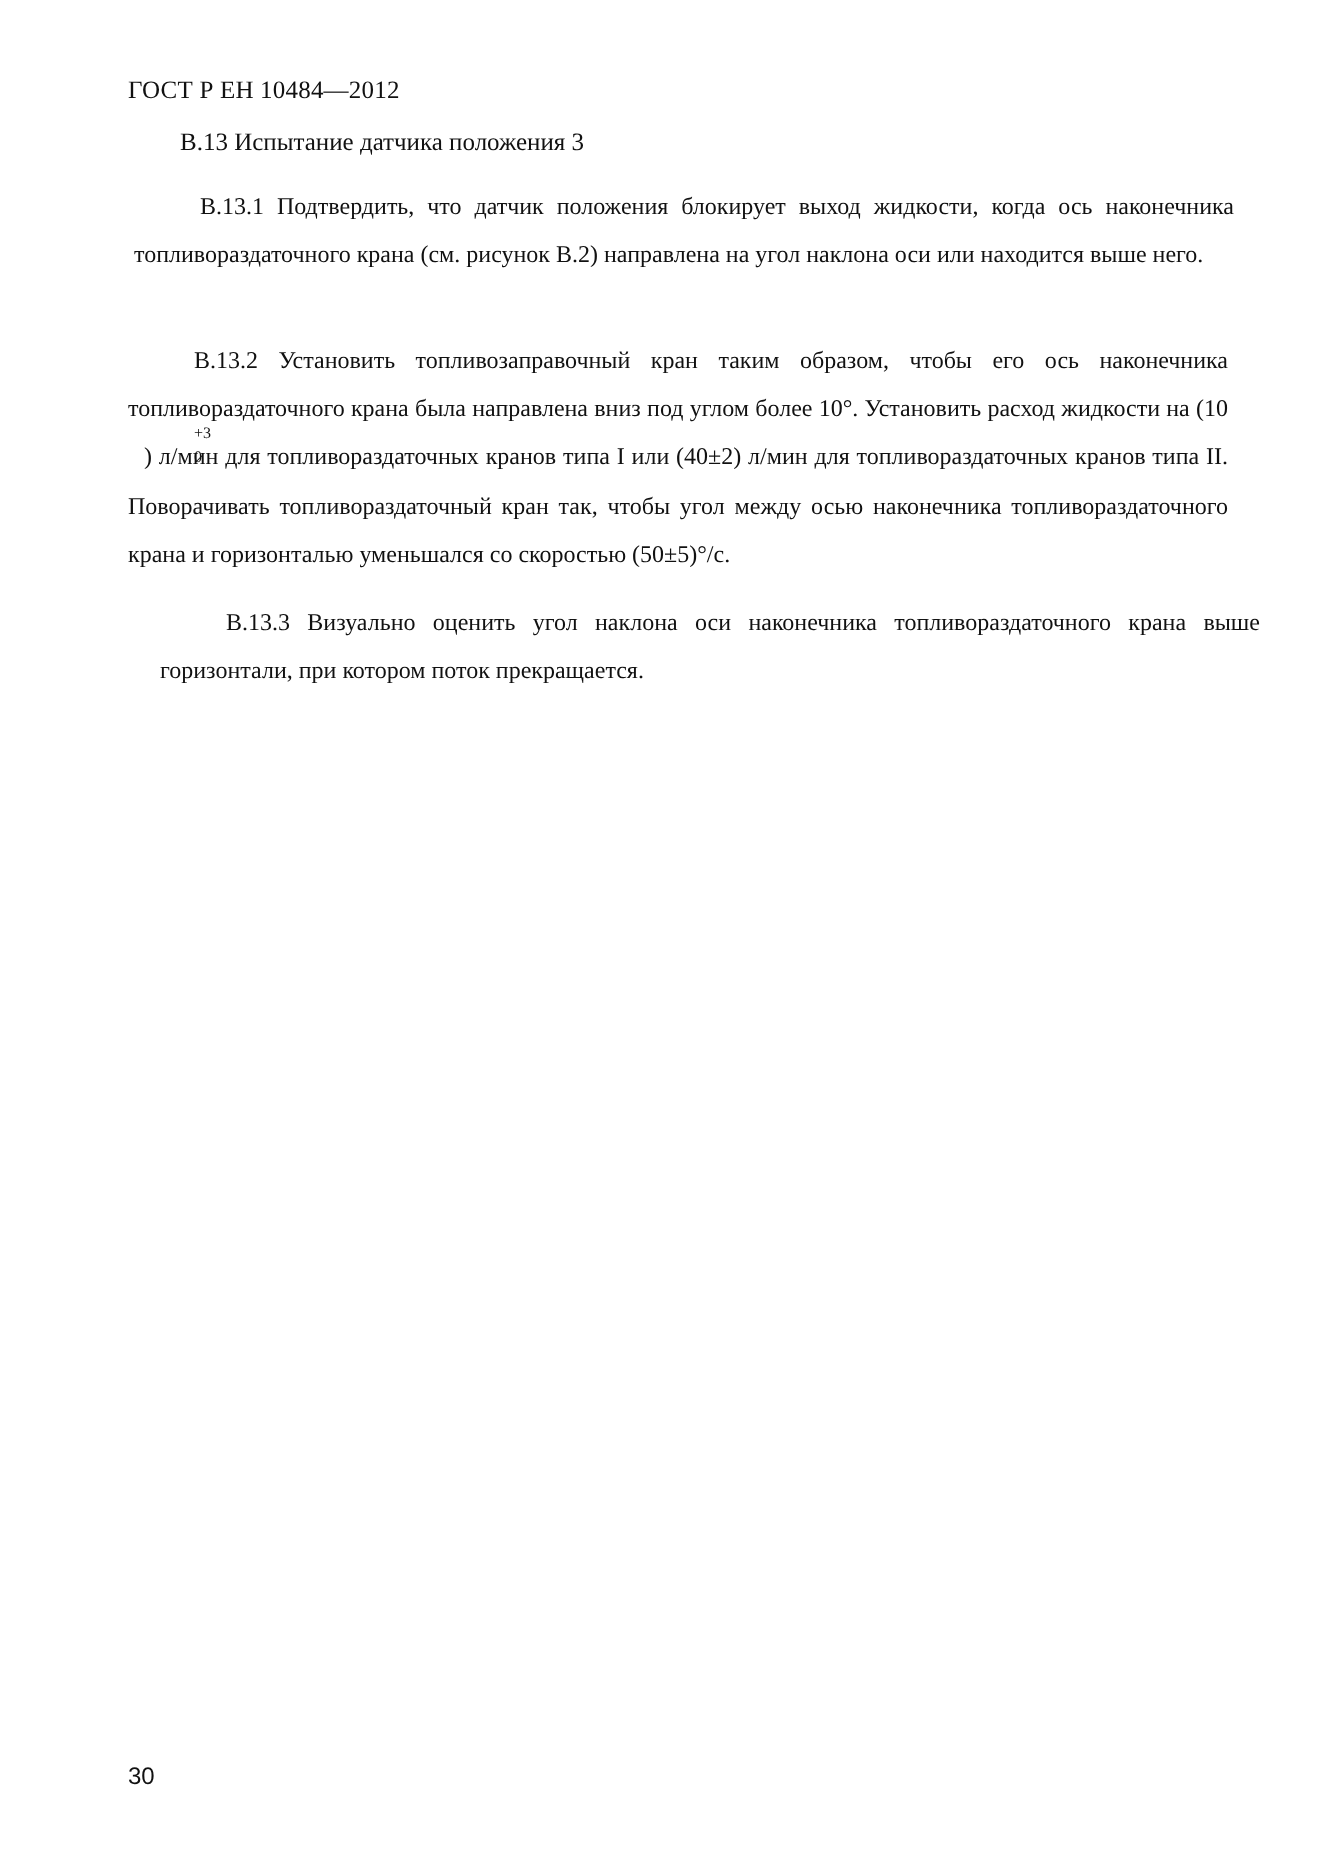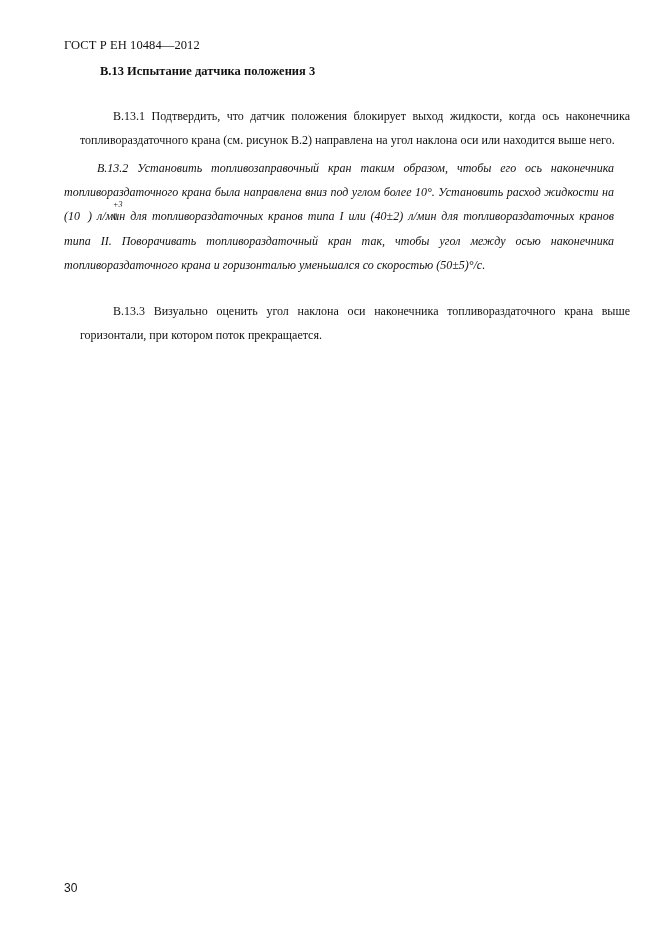--- a/index.html
+++ b/index.html
@@ -6,49 +6,49 @@
     body {
       width: 661px; height: 935px; position: relative; overflow: hidden;
       font-family: "Liberation Serif", "DejaVu Serif", serif;
       color: #111111;
     }
     .header {
       position: absolute; left: 64px; top: 38px;
       font-size: 12.5px; letter-spacing: 0.1px;
     }
     .section-title {
-      position: absolute; left: 100px; top: 64px;
-      font-size: 12.5px; font-weight: bold;
+      position: absolute; left: 90px; top: 64px;
+      font-size: 12.5px; font-weight: normal;
     }
     .para {
       position: absolute; left: 64px; width: 550px;
       font-size: 12px; line-height: 24.2px;
       text-align: justify; text-indent: 33px;
       hyphens: manual;
     }
     .p1 { top: 88px; }
-    .p2 { top: 156px; font-style: italic; }
+    .p2 { top: 168px; }
     .p3 { top: 283px; }
     .sup-sub {
       display: inline-block; position: relative;
       width: 8px; height: 10px; vertical-align: baseline;
     }
     .sup-sub .sup { position: absolute; left: 0; top: -9px; font-size: 8px; line-height: 1; }
     .sup-sub .sub { position: absolute; left: 0; top: 3px; font-size: 8px; line-height: 1; }
     .page-number {
       position: absolute; left: 64px; top: 881px;
       font-family: "Liberation Sans", sans-serif; font-size: 12px;
     }
   </style>
 </head>
 <body>
 
 <div class="header">ГОСТ Р ЕН 10484—2012</div>
 
 <div class="section-title">В.13 Испытание датчика положения 3</div>
 
-<p class="para p1" style="margin:16px;font-family:Liberation Serif, serif;">В.13.1 Подтвердить, что датчик положения блокирует выход жидкости, когда ось нако­нечника топливораздаточного крана (см. рисунок В.2) направлена на угол наклона оси или находится выше него.</p>
+<p class="para p1" style="margin:3px;font-family:Liberation Serif, serif;">В.13.1 Подтвердить, что датчик положения блокирует выход жидкости, когда ось нако­нечника топливораздаточного крана (см. рисунок В.2) направлена на угол наклона оси или находится выше него.</p>
 
 <p class="para p2" style="margin:0;"><span>В.13.2 Установить топливозаправочный кран таким образом, чтобы его ось наконечника топливораздаточного крана была направлена вниз под углом более 10°. Установить расход жид­кости на (10</span><span class="sup-sub"><span class="sup">+3</span><span class="sub">0</span></span><span>) л/мин для топливораздаточных кранов типа I или (40±2) л/мин для топливораз­даточных кранов типа II. Поворачивать топливораздаточный кран так, чтобы угол между осью наконечника топливораздаточного крана и горизонталью уменьшался со скоростью (50±5)°/с.</span></p>
 
 <p class="para p3" style="margin:16px;">В.13.3 Визуально оценить угол наклона оси наконечника топливораздаточного крана вы­ше горизонтали, при котором поток прекращается.</p>
 
 <div class="page-number">30</div>
 
 </body></html>

